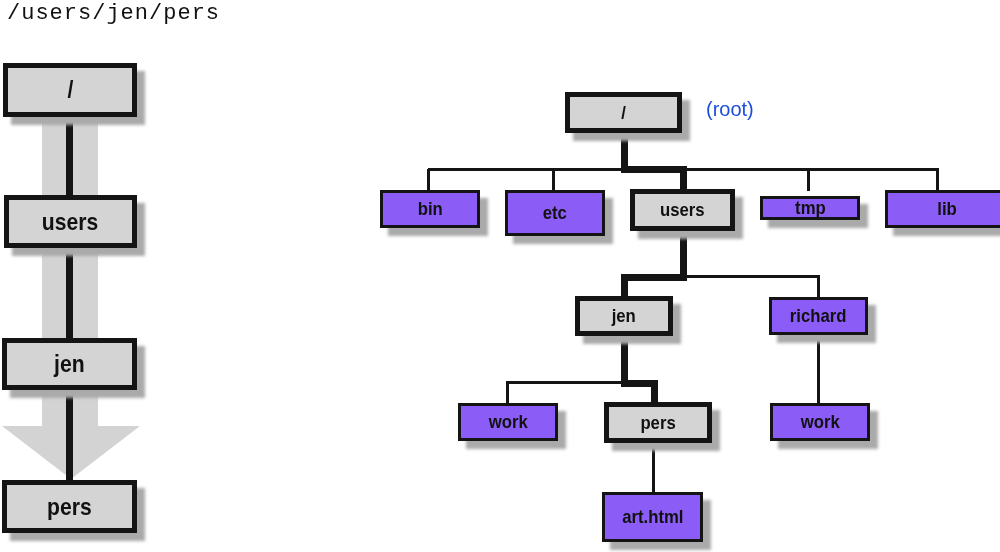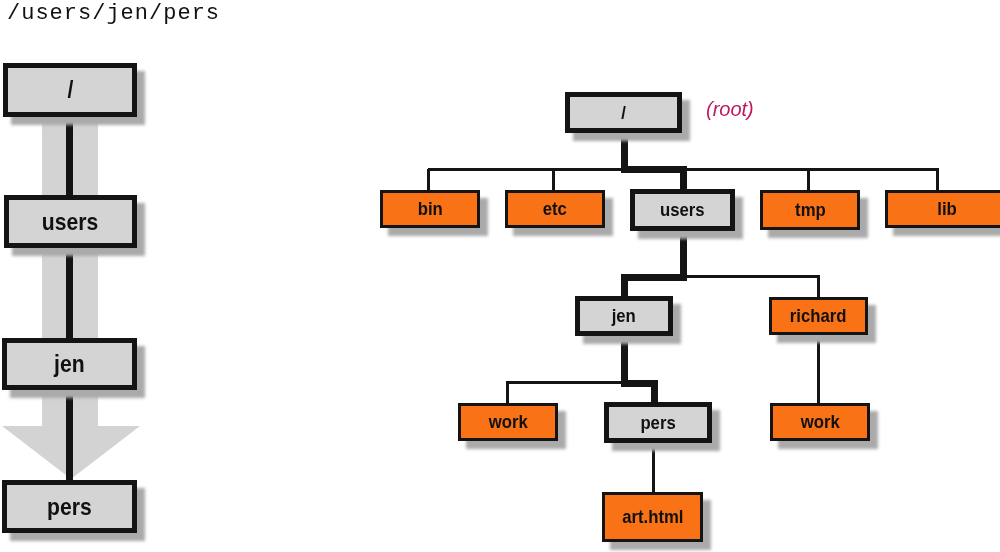--- a/index.html
+++ b/index.html
@@ -8,32 +8,32 @@
     font-family:"Liberation Sans",sans-serif;color:#111;border-radius:14px;
   }
   .path-title{
     position:absolute;left:7px;top:1px;
     font-family:"Liberation Mono","DejaVu Sans Mono",monospace;
     font-size:22px;letter-spacing:1px;color:#111;white-space:pre;
   }
   .node{
     position:absolute;box-sizing:border-box;
     display:flex;align-items:center;justify-content:center;
-    background:#f97316;border:3px solid #141414;
+    background:#8b5cf6;border:3px solid #141414;
     box-shadow:8px 8px 3px #aaaaaa;
     font-weight:bold;font-size:19px;z-index:3;
   }
   .node.hl{background:#d4d4d4;border-width:5px;}
   .node.big{font-size:24px;}
   .node .lbl{display:inline-block;transform:scaleX(.88);white-space:nowrap;}
   .hline,.vline{position:absolute;background:#141414;z-index:2;}
   .arrow-shaft,.arrow-head{position:absolute;background:#d3d3d3;z-index:1;}
   .arrow-head{clip-path:polygon(0 0,100% 0,50% 100%);}
   .root-note{
-    position:absolute;font-style:italic;font-size:20px;color:#be185d;z-index:3;
+    position:absolute;font-size:20px;color:#1d4ed8;z-index:3;
     font-family:"Liberation Sans",sans-serif;
   }
 </style>
 </head>
 <body>
 
 <div id="figure">
 
   <div class="path-title">/users/jen/pers</div>
 
@@ -88,27 +88,27 @@
     <div class="vline" style="left:652px;top:443px;width:3px;height:50px"></div>
 
     <div class="node hl" style="left:565px;top:92px;width:117px;height:41px">
       <span class="lbl">/</span>
     </div>
     <div class="root-note" style="left:706px;top:98px">(root)</div>
 
     <div class="node" style="left:380px;top:190px;width:100px;height:38px">
       <span class="lbl">bin</span>
     </div>
-    <div class="node" style="left:505px;top:190px;width:100px;height:38px">
+    <div class="node" style="left:505px;top:190px;width:100px;height:46px">
       <span class="lbl">etc</span>
     </div>
     <div class="node hl" style="left:630px;top:189px;width:105px;height:42px">
       <span class="lbl">users</span>
     </div>
-    <div class="node" style="left:760px;top:190px;width:100px;height:40px">
+    <div class="node" style="left:760px;top:196px;width:100px;height:24px">
       <span class="lbl">tmp</span>
     </div>
     <div class="node" style="left:885px;top:190px;width:124px;height:38px">
       <span class="lbl">lib</span>
     </div>
 
     <div class="node hl" style="left:575px;top:296px;width:98px;height:40px">
       <span class="lbl">jen</span>
     </div>
     <div class="node" style="left:769px;top:297px;width:99px;height:38px">

